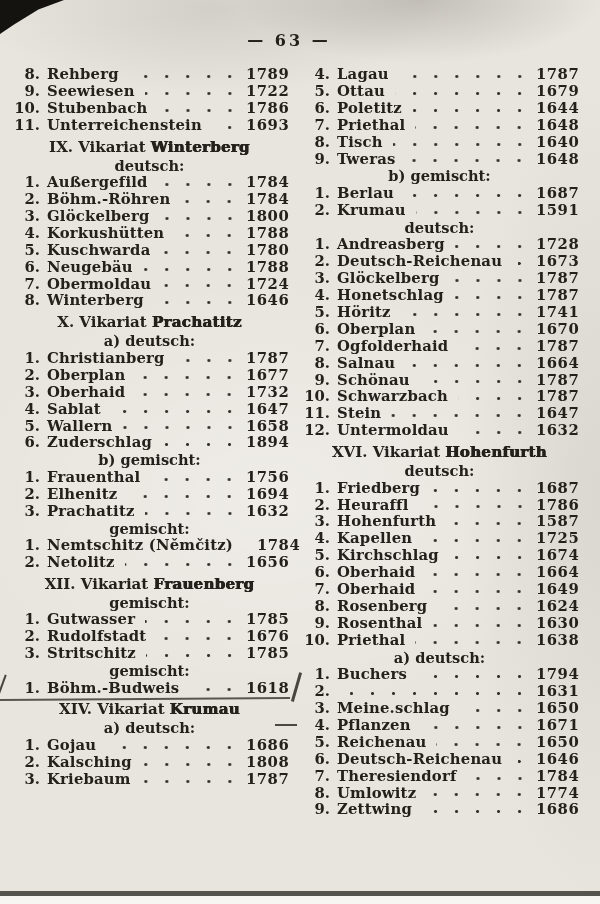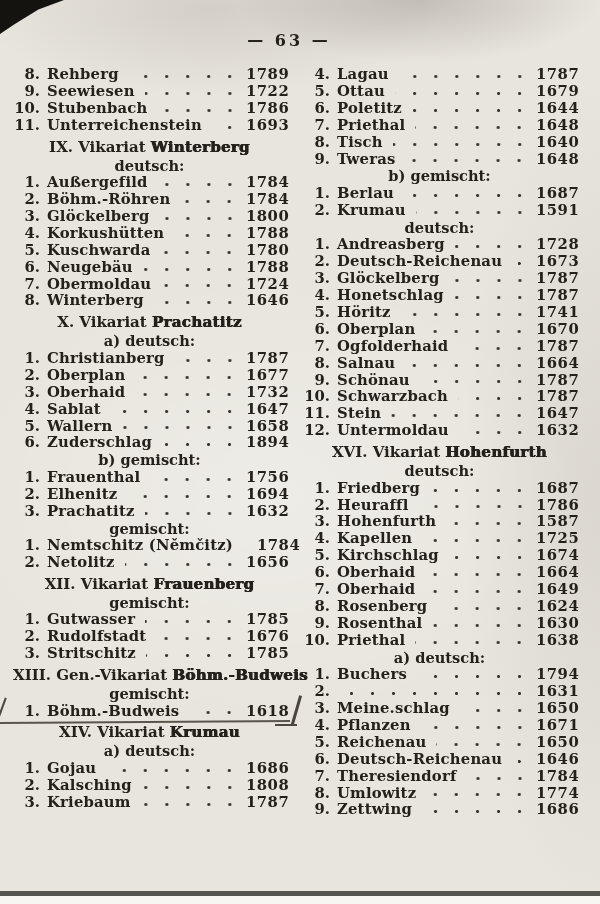--- a/index.html
+++ b/index.html
@@ -218,21 +218,20 @@
           <span class="year">1676</span>
         </div>
         <div class="row">
           <span class="num">3.</span>
           <span class="pname">Stritschitz</span>
           <span class="leader"></span>
           <span class="year">1785</span>
         </div>
       </div>
       <div class="section">
-        <div class="heading"><span class="hprefix">XIII. Gen.-Vikariat</span> <span class="vname">Böhm.-Budweis</span></div>
         <div class="subheading">gemischt:</div>
         <div class="row">
           <span class="num">1.</span>
           <span class="pname">Böhm.-Budweis</span>
           <span class="leader"></span>
           <span class="year">1618</span>
           <span class="mark mark-slash-left"></span>
           <span class="mark mark-slash-right"></span>
           <span class="mark mark-underline-below"></span>
         </div>

